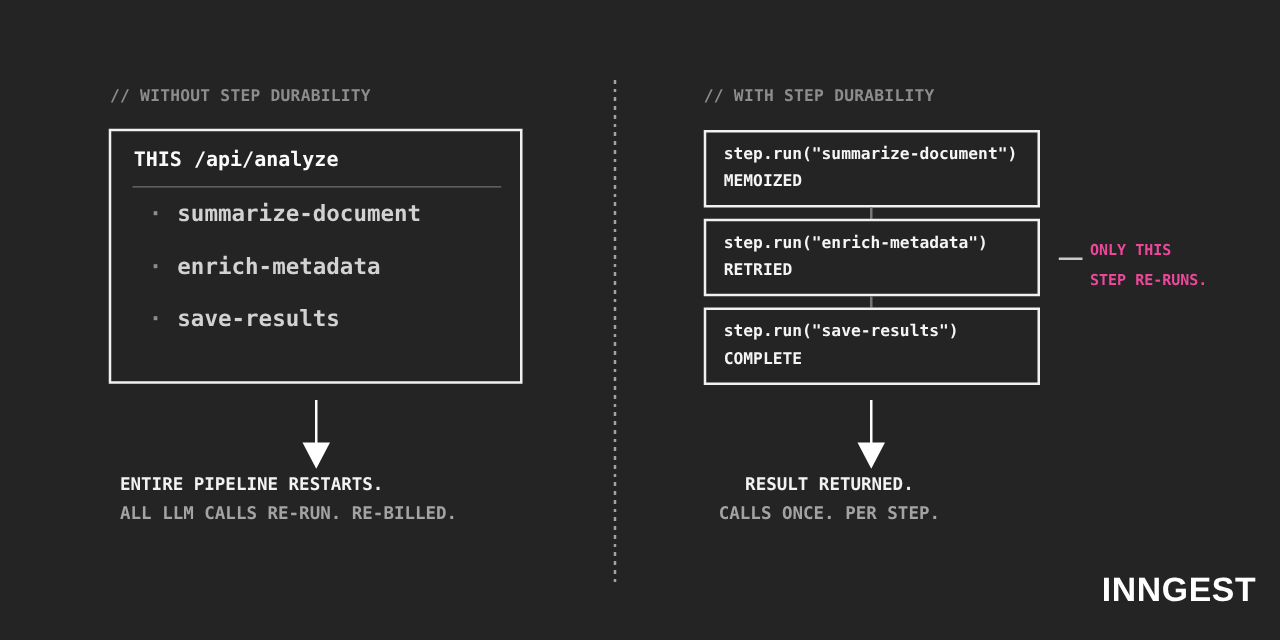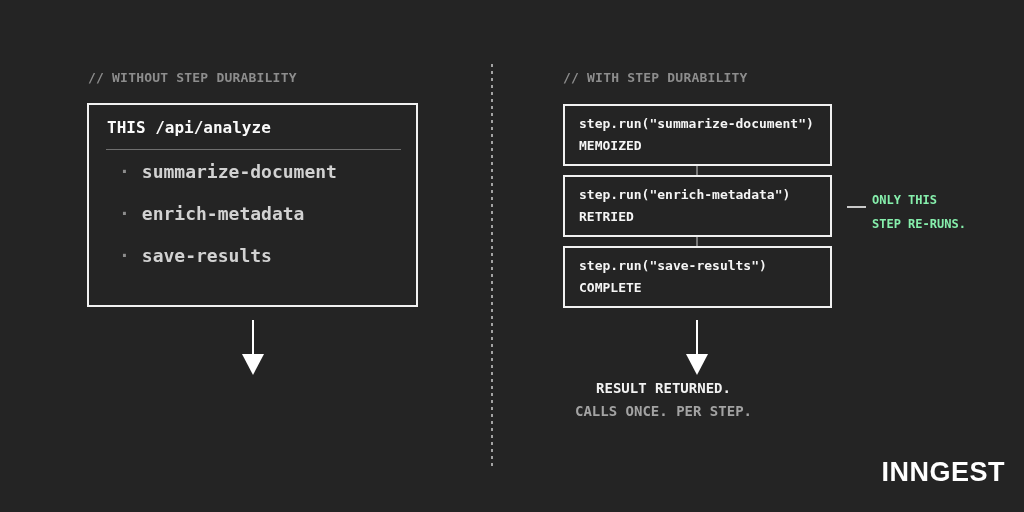--- a/index.html
+++ b/index.html
@@ -78,21 +78,21 @@
   #connector-1 { top: 166px; height: 9px; }
   #connector-2 { top: 237px; height: 9px; }
 
   
   .annotation-dash {
     position: absolute; left: 847px; top: 206px;
     width: 19px; height: 0; border-top: 2px solid #c9c9c9;
   }
   .annotation-text {
     position: absolute; left: 872px; top: 188px;
-    font-size: 12px; font-weight: bold; color: #86efac;
+    font-size: 12px; font-weight: bold; color: #ec4899;
     line-height: 24px; white-space: nowrap;
   }
 
   
   .center-divider {
     position: absolute; left: 491px; top: 64px;
     width: 2px; height: 402px;
     background: repeating-linear-gradient(
       to bottom, #a3a3a3 0px, #a3a3a3 3px, transparent 3px, transparent 7px);
   }
@@ -142,20 +142,24 @@
         <span class="dot">·</span><span>save-results</span>
       </li>
     </ul>
   </div>
 
   <svg class="down-arrow" id="left-arrow" viewBox="0 0 30 56">
     <line x1="15" y1="0" x2="15" y2="36" stroke="#ffffff" stroke-width="2"></line>
     <polygon points="4,34 26,34 15,55" fill="#ffffff"></polygon>
   </svg>
 
+  <div class="result-block" id="left-result">
+    <div class="result-title">ENTIRE PIPELINE RESTARTS.</div>
+    <div class="result-subtitle">ALL LLM CALLS RE-RUN. RE-BILLED.</div>
+  </div>
 
   <div class="center-divider"></div>
 
   <div class="section-header" id="right-header">// WITH STEP DURABILITY</div>
 
   <div class="step-box" id="step-box-1">
     <div class="step-code">step.run("summarize-document")</div>
     <div class="step-status">MEMOIZED</div>
   </div>
   <div class="connector" id="connector-1"></div>

